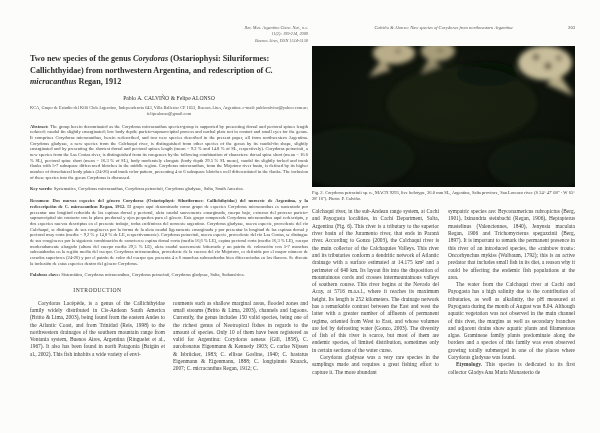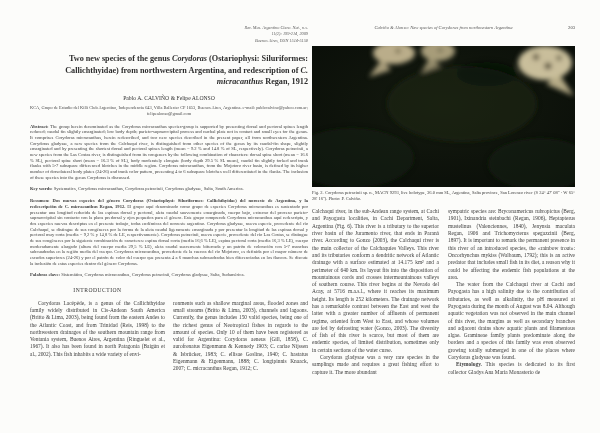--- a/index.html
+++ b/index.html
@@ -9,21 +9,21 @@
     font-family:"Liberation Serif","DejaVu Serif",serif;
     -webkit-font-smoothing:antialiased;
   }
   p { margin:0; }
   .it { font-style:italic; }
   .lbl { font-weight:bold; }
 
   
   .page-left { position:absolute; left:30px; top:25px; width:278px; }
   .jref { text-align:right; font-style:italic; font-size:4.3px; line-height:1.5; color:#5a5a5a; }
-  .title { margin-top:9px; text-align:right; font-weight:bold; font-size:8.2px; line-height:1.38; color:#2d2d2d; }
+  .title { margin-top:9px; text-align:left; font-weight:bold; font-size:8.2px; line-height:1.38; color:#2d2d2d; }
   .authors { margin-top:8px; text-align:center; font-size:5.7px; color:#333; }
   .affil { margin-top:4px; text-align:center; font-size:4.4px; line-height:1.4; color:#4a4a4a; }
   .small-block { margin-top:6px; font-size:4.6px; line-height:1.24; text-align:justify; color:#404040; }
   .cols { margin-top:7px; display:flex; gap:8px; }
   .col { flex:1; min-width:0; font-size:5.4px; line-height:1.35; text-align:justify; }
   .intro-head { text-align:center; font-size:5.6px; letter-spacing:0.5px; margin:2px 0 5px; color:#333; font-weight:normal; }
   .indent { text-indent:8px; }
 
   
   .page-right { position:absolute; left:312px; top:25px; width:263px; }

